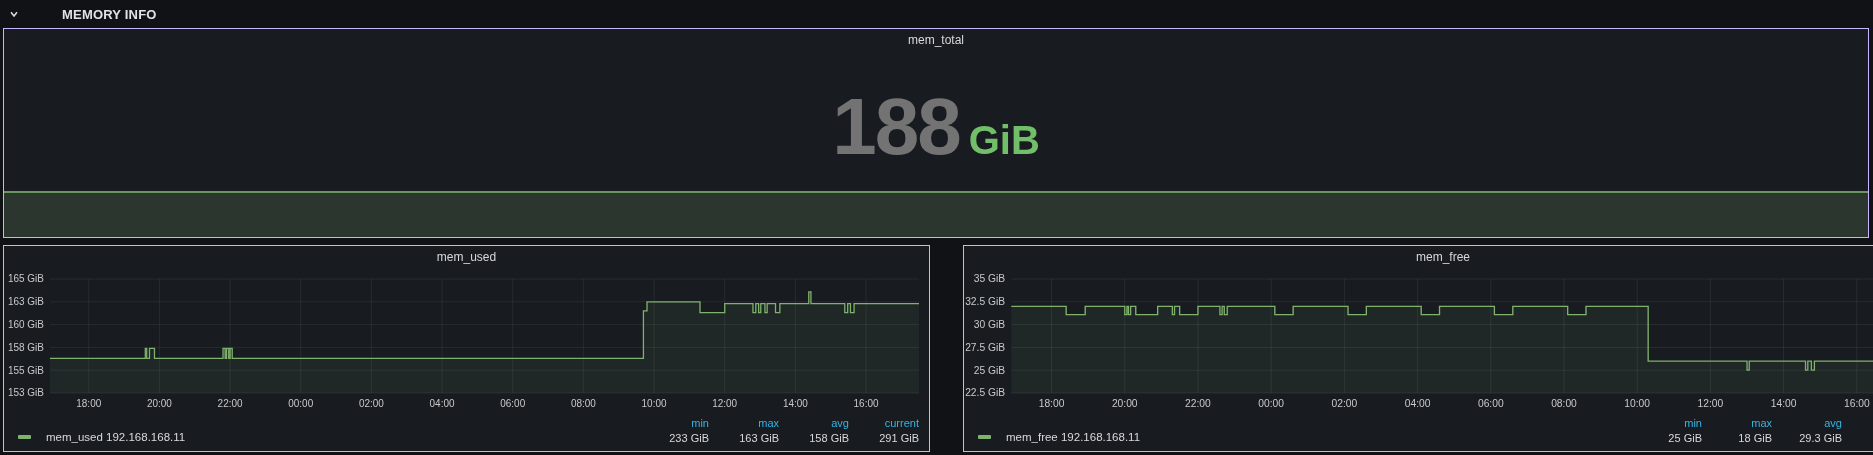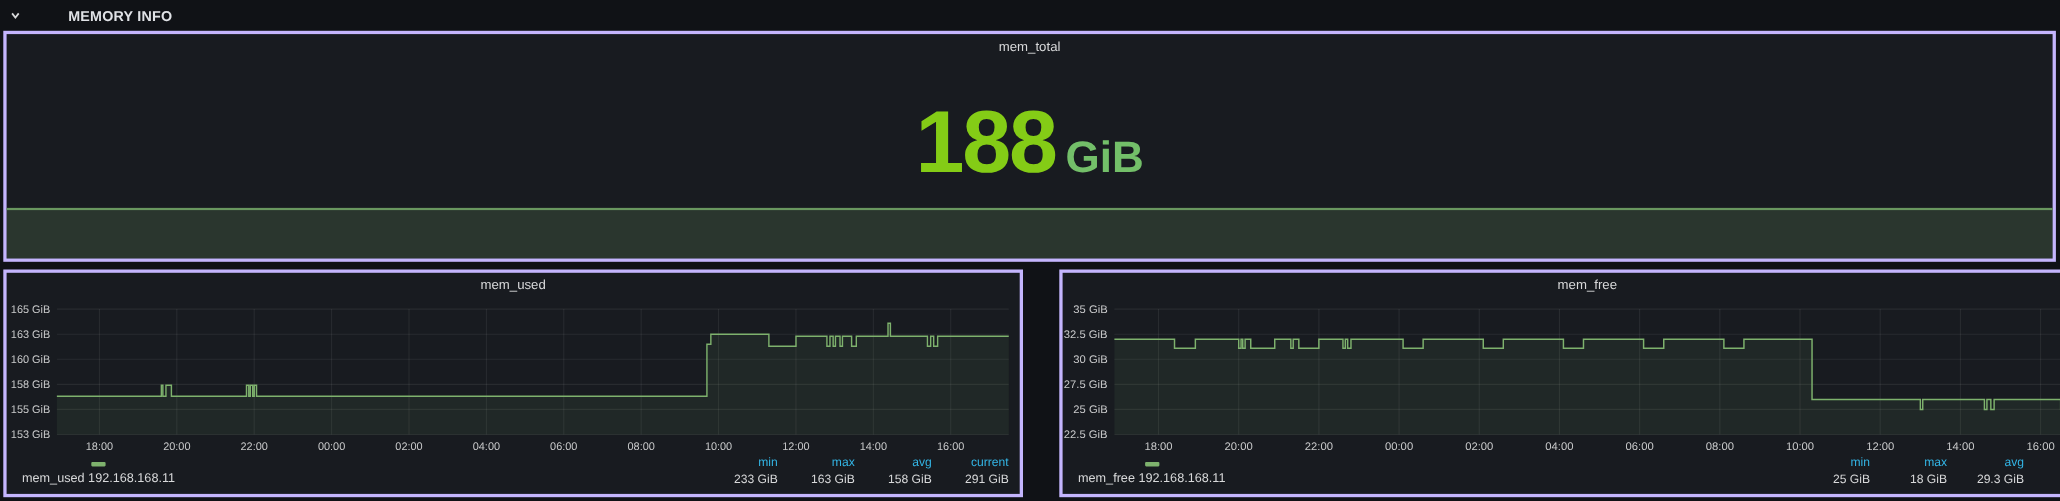--- a/index.html
+++ b/index.html
@@ -3,38 +3,38 @@
 <meta charset="utf-8">
 <style>
   html,body{margin:0;padding:0;background:#101216;}
   *{box-sizing:border-box;}
   .dash{position:relative;width:1873px;height:455px;background:#101216;
         font-family:"Liberation Sans",sans-serif;overflow:hidden;}
   .row-header{position:absolute;left:0;top:0;width:100%;height:28px;
         display:flex;align-items:center;gap:7px;padding-left:9px;cursor:pointer;}
   .row-title{font-size:13px;font-weight:700;color:#e0e2e6;letter-spacing:.2px;margin-left:36px;}
   .chev{width:10px;height:10px;flex:0 0 auto;}
-  .panel{position:absolute;background:#181b20;border:3px solid #c4b5fd;}
+  .panel{position:absolute;background:#181b20;border:1px solid #c4b5fd;}
   .panel-title{position:absolute;left:0;top:4px;width:100%;text-align:center;
         font-size:12px;font-weight:500;color:#d8d9da;cursor:pointer;}
   
   .stat-panel{left:3px;top:28px;width:1866px;height:210px;}
   .stat-value-wrap{position:absolute;left:0;right:0;top:58px;text-align:center;color:#73bf69;}
   .stat-num{font-size:80px;line-height:1;font-weight:700;letter-spacing:-2px;}
   .stat-unit{font-size:40px;font-weight:700;margin-left:9px;}
   .sparkline{position:absolute;left:0;right:0;bottom:0;height:46px;
         background:rgba(126,178,109,0.18);border-top:2px solid #69975f;}
   
   .graph-panel{top:245px;height:207px;}
   #panel-used{left:3px;width:927px;}
   #panel-free{left:943px;width:960px;margin-left:20px;}
   .plot{position:absolute;left:0;top:20px;width:100%;height:152px;display:block;}
   .plot text{font-family:"Liberation Sans",sans-serif;}
   .legend-series{position:absolute;left:14px;bottom:8px;display:flex;align-items:center;
-        gap:5px;font-size:11.5px;color:#d8d9da;cursor:pointer;flex-direction:column;}
+        gap:15px;font-size:11.5px;color:#d8d9da;cursor:pointer;}
   .swatch{width:13px;height:4px;border-radius:1px;background:#7eb26d;display:inline-block;}
   .legend-stats{position:absolute;right:10px;bottom:6px;display:grid;
         grid-template-columns:repeat(4,minmax(54px,auto));column-gap:16px;row-gap:2px;
         justify-items:end;font-size:11px;line-height:13px;}
   .sh{color:#33b5e5;font-weight:400;cursor:pointer;}
   .sv{color:#d8d9da;}
 </style>
 </head>
 <body>
 
@@ -43,21 +43,21 @@
   <div class="row-header">
     <svg class="chev" viewBox="0 0 10 10">
       <polyline points="2,3.2 5,7 8,3.2" fill="none" stroke="#d8d9da" stroke-width="1.6"></polyline>
     </svg>
     <span class="row-title">MEMORY INFO</span>
   </div>
 
   <div class="panel stat-panel">
     <div class="panel-title">mem_total</div>
     <div class="stat-value-wrap">
-      <span class="stat-num" id="stat-num" style="color: #84cc16;">188</span><span class="stat-unit" id="stat-unit" style="color: rgb(115, 191, 105);">GiB</span>
+      <span class="stat-num" id="stat-num" style="color: #737373;">188</span><span class="stat-unit" id="stat-unit" style="color: rgb(115, 191, 105);">GiB</span>
     </div>
     <div class="sparkline"></div>
   </div>
 
   <div class="panel graph-panel" id="panel-used">
     <div class="panel-title">mem_used</div>
     <svg class="plot" id="plot-used" viewBox="0 0 927 152" preserveAspectRatio="none">
         <line x1="84.94715447154476" x2="84.94715447154476" y1="13" y2="127" stroke="rgba(255,255,255,0.07)" stroke-width="1"></line>
         <text x="84.94715447154476" y="141" text-anchor="middle" fill="#c8c9ca" font-size="10px">18:00</text>
         <line x1="155.76016260162606" x2="155.76016260162606" y1="13" y2="127" stroke="rgba(255,255,255,0.07)" stroke-width="1"></line>

